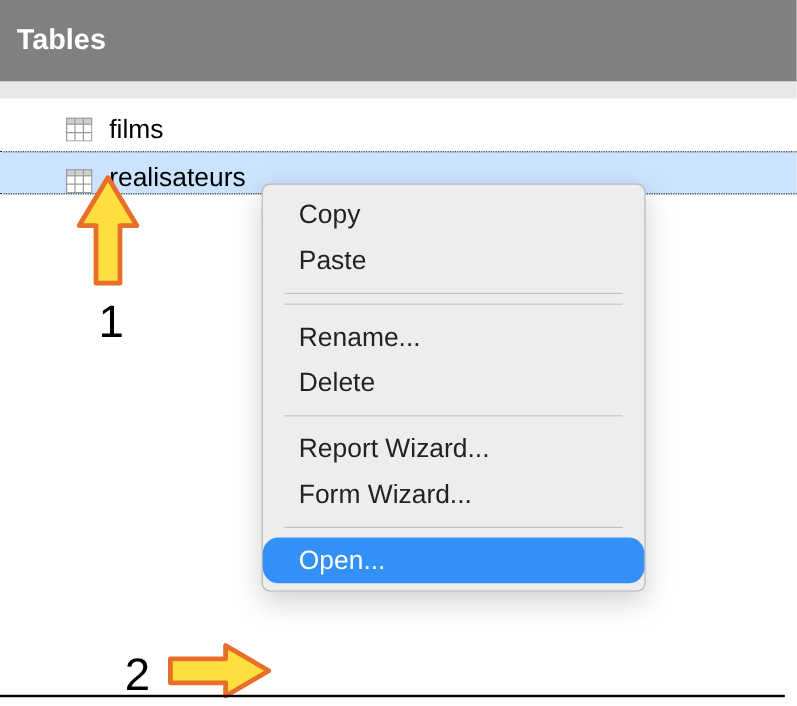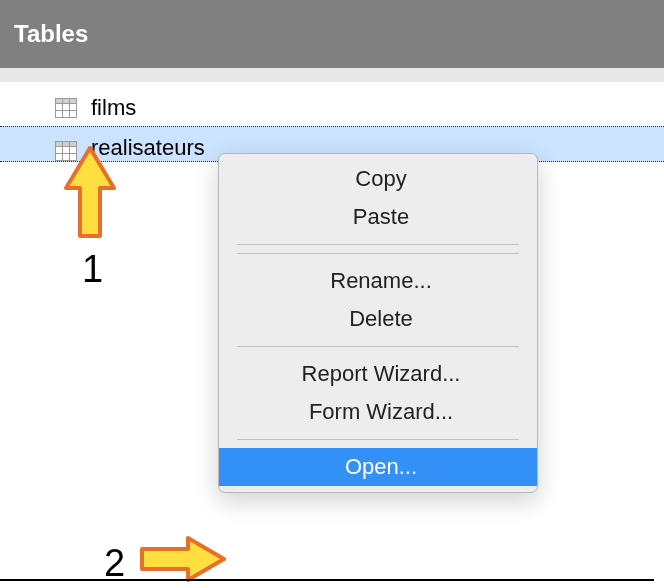--- a/index.html
+++ b/index.html
@@ -92,26 +92,25 @@
     border: 1px solid #b8b8b8;
     border-radius: 7px;
     box-shadow: 0 8px 24px rgba(0,0,0,0.18);
     padding: 6px 0 6px 0;
   }
   .mi {
     padding: 6px 24px 6px 30px;
     font-size: 22px;
     color: #222;
     cursor: default;
-    text-align: center;
   }
   .mi.hl {
     background: #3290f7;
     color: #fff;
-    border-radius: 0;
+    border-radius: 13px;
     margin: 0 0 0 0;
   }
   .msep {
     margin: 8px 18px;
     border: none;
     border-top: 1px solid #c3c3c3;
   }
   svg { display: block; }
 </style>
 </head>

